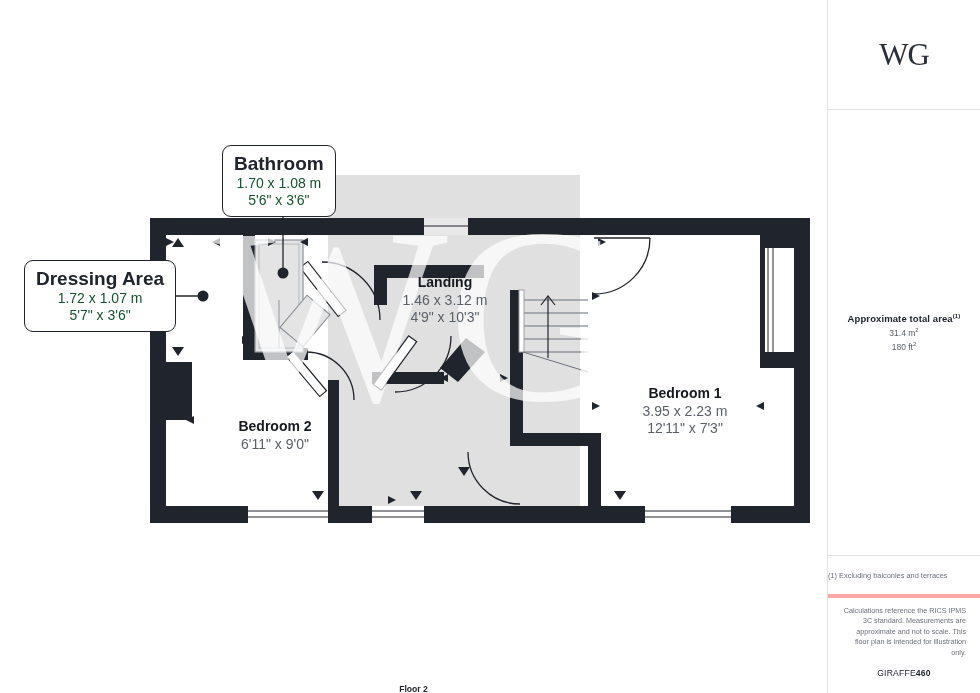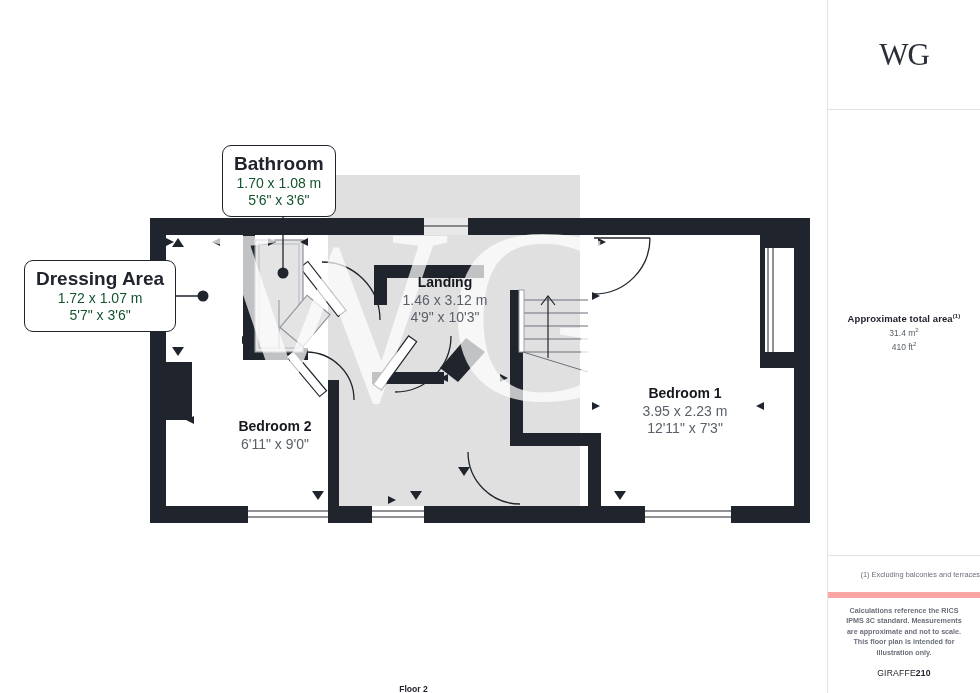--- a/index.html
+++ b/index.html
@@ -72,45 +72,44 @@
   }
   #area-title sup { font-size: 6px; font-weight: bold; }
   .area-val {
     font-size: 8.5px;
     color: #575c66;
   }
   .area-val sup { font-size: 6px; }
   #sb-note-cell {
     top: 556px;
     height: 42px;
-    border-bottom: 6px solid #fca5a5;
+    border-bottom: 4px solid #fca5a5;
     display: flex;
     align-items: center;
-    justify-content: flex-end;
+    justify-content: flex-start;
   }
   #excluding-note {
     font-size: 7.4px;
     color: #6a6f79;
   }
   #sb-disclaimer-cell {
     top: 598px;
     height: 95px;
     padding: 8px 14px 0 14px;
     display: flex;
     flex-direction: column;
     align-items: center;
     justify-content: flex-start;
     gap: 10px;
   }
   #disclaimer-text {
     font-size: 7.2px;
     line-height: 1.45;
     color: #6a6f79;
-    text-align: center;
-    font-weight: bold;
+    text-align: right;
   }
   #giraffe-logo {
     font-size: 8.6px;
     color: #20242c;
     letter-spacing: .2px;
   }
   #giraffe-logo b { font-weight: bold; }
 
   
   #floor-label {
@@ -405,29 +404,29 @@
     </div>
 
     <div class="sb-cell" id="sb-area-cell">
       <div id="area-title">
         <span>Approximate total area</span><sup>(1)</sup>
       </div>
       <div class="area-val">
         <span>31.4 m</span><sup>2</sup>
       </div>
       <div class="area-val">
-        <span>410 ft</span><sup>2</sup>
+        <span>180 ft</span><sup>2</sup>
       </div>
     </div>
 
     <div class="sb-cell" id="sb-note-cell">
       <div id="excluding-note">(1) Excluding balconies and terraces</div>
     </div>
 
     <div class="sb-cell" id="sb-disclaimer-cell">
       <div id="disclaimer-text">Calculations reference the RICS IPMS 3C standard. Measurements are approximate and not to scale. This floor plan is intended for illustration only.</div>
       <div id="giraffe-logo">
-        <span>GIRAFFE</span><b>210</b>
+        <span>GIRAFFE</span><b>460</b>
       </div>
     </div>
 
   </div>
 </div>
 
 </body></html>

